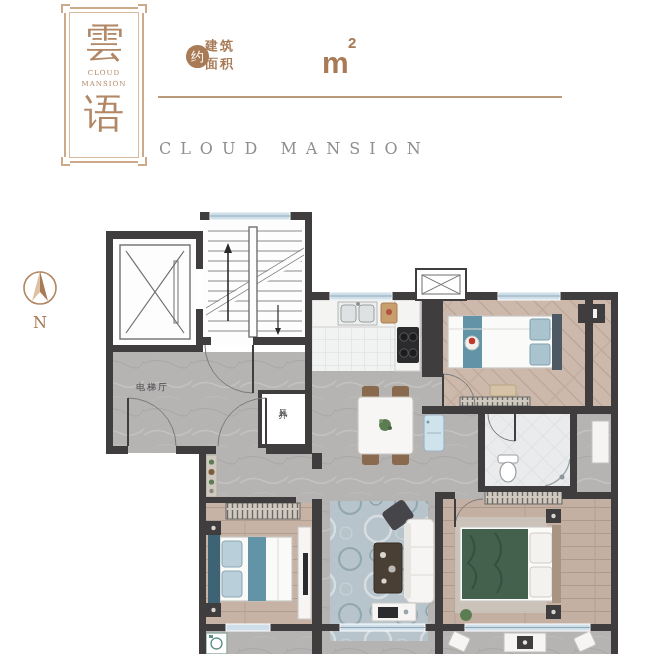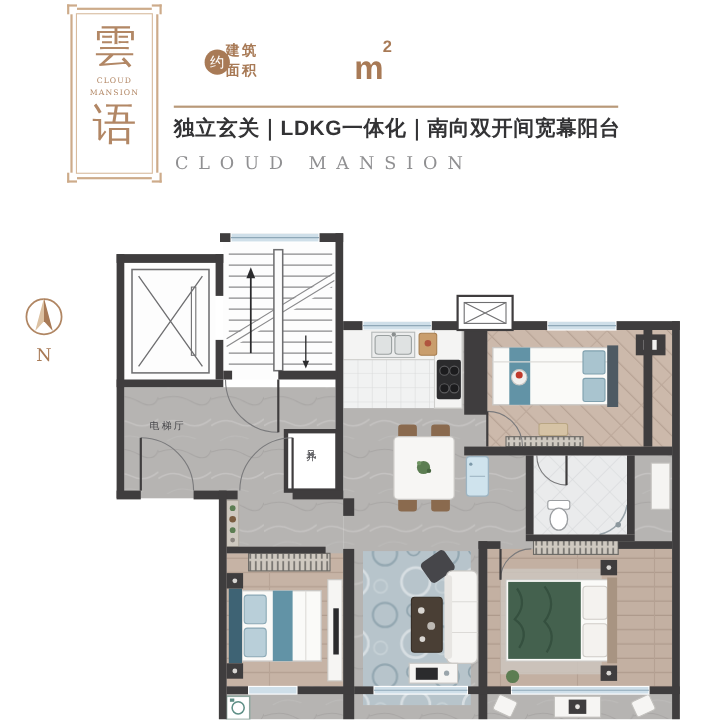--- a/index.html
+++ b/index.html
@@ -49,21 +49,20 @@
   </div>
 
   <div class="area-prefix">
     <div>建筑</div>
     <div>面积</div>
   </div>
   <div class="approx-circle">约</div>
   <div class="area-unit">m</div>
   <div class="area-unit-sup">2</div>
   <div class="divider"></div>
-  <div class="features">独立玄关｜LDKG一体化｜南向双开间宽幕阳台</div>
   <div class="english">CLOUD MANSION</div>
 
   <div class="compass">
     <svg width="46" height="72" viewBox="0 0 46 72">
       <circle cx="23" cy="26" r="16" fill="none" stroke="#b08663" stroke-width="1.6"></circle>
       <polygon points="23,9 15,39 23,30" fill="#dcc1a2"></polygon>
       <polygon points="23,9 31,39 23,30" fill="#a87a56"></polygon>
       <text x="23" y="66" text-anchor="middle" font-family="DejaVu Serif,serif" font-size="16" fill="#a87a56">N</text>
     </svg>
   </div>

